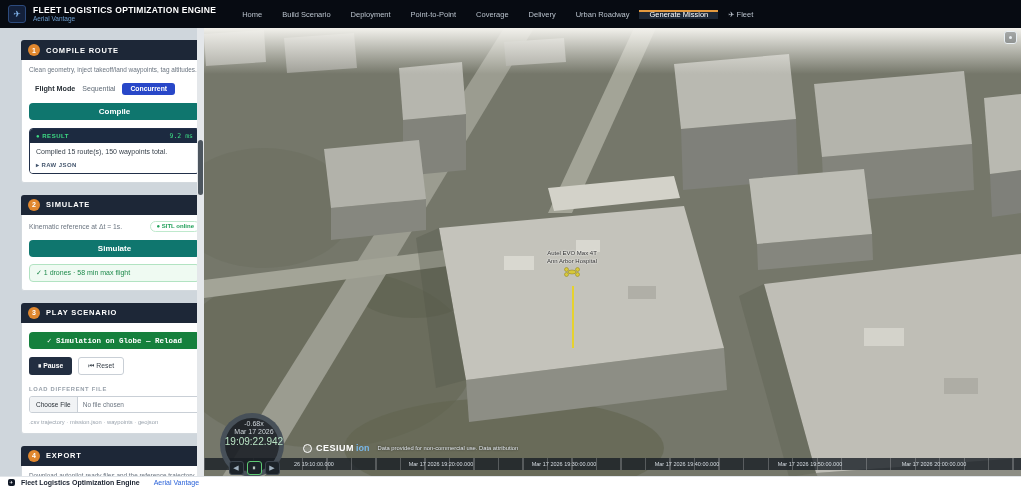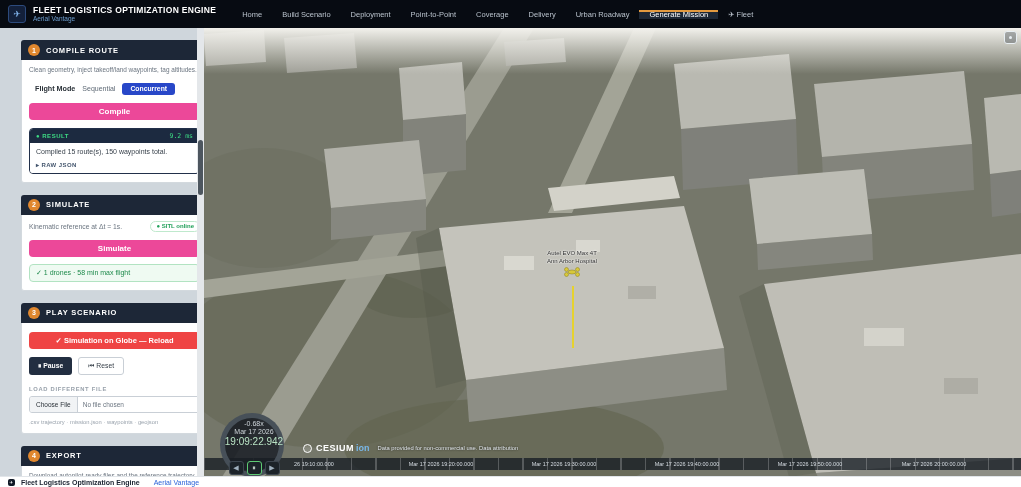--- a/index.html
+++ b/index.html
@@ -22,31 +22,31 @@
   .card-header{background:#1d2737;color:#fff;height:20px;display:flex;align-items:center;border-radius:3px 3px 0 0;padding:0 7px;gap:6px;}
   .step-badge{width:12px;height:12px;border-radius:50%;background:#e0872e;color:#fff;font-size:7px;font-weight:bold;display:flex;align-items:center;justify-content:center;flex:0 0 auto;}
   .card-title{font-size:7.5px;font-weight:bold;letter-spacing:.8px;}
   .card-body{background:#fff;border:1px solid #d3d9de;border-top:none;padding:6px 7px 8px;border-radius:0 0 3px 3px;}
   .desc{font-size:6.4px;color:#6b7580;line-height:1.35;white-space:nowrap;overflow:hidden;}
   .desc-wrap{font-size:6.8px;color:#6b7580;line-height:1.35;}
   .mode-row{display:flex;align-items:center;gap:7px;margin-top:8px;}
   .mode-label{font-size:7.2px;font-weight:bold;color:#2a3138;padding-left:6px;}
   .mode-seq{font-size:7px;color:#5f6a76;cursor:pointer;background:none;border:none;padding:0;font-family:inherit;}
   .mode-con{font-size:6.8px;font-weight:bold;color:#fff;background:#2847c8;padding:2.5px 8px;border-radius:3px;border:none;cursor:pointer;font-family:inherit;}
-  .btn-primary{margin-top:8px;width:100%;background:#ec4899;color:#fff;border:none;border-radius:4px;height:17px;font-size:8px;font-weight:bold;font-family:inherit;cursor:pointer;}
+  .btn-primary{margin-top:8px;width:100%;background:#0f766e;color:#fff;border:none;border-radius:4px;height:17px;font-size:8px;font-weight:bold;font-family:inherit;cursor:pointer;}
   .result-panel{margin-top:8px;border:1px solid #22304a;border-radius:4px;overflow:hidden;}
   .result-head{background:#1c2a40;height:14px;display:flex;align-items:center;justify-content:space-between;padding:0 6px;}
   .result-label{color:#3ddc84;font-size:6px;font-weight:bold;letter-spacing:.5px;}
   .result-time{color:#3ddc84;font-size:6.5px;font-family:"DejaVu Sans Mono",monospace;}
   .result-body{padding:5px 6px 4px;font-size:7px;color:#39424c;background:#fff;}
   .raw-json{display:block;background:#fff;border:none;padding:2px 6px 5px;font-size:6px;font-weight:bold;color:#44566e;letter-spacing:.4px;cursor:pointer;font-family:inherit;text-align:left;}
   .sim-row{display:flex;justify-content:space-between;align-items:center;gap:4px;}
   .badge-sitl{border:1px solid #bfe9cd;color:#22a05a;font-size:6px;font-weight:bold;border-radius:8px;padding:1.5px 5px;background:#fff;white-space:nowrap;}
   .status-ok{margin-top:7px;border:1px solid #b2e3c2;background:#effaf2;color:#1f8a4c;font-size:7px;padding:4px 6px;border-radius:4px;}
-  .btn-dark{margin-top:2px;width:100%;background:#ef4444;color:#fff;border:none;border-radius:4px;height:17px;font-size:7.5px;font-weight:bold;font-family:Liberation Sans, sans-serif;cursor:pointer;}
+  .btn-dark{margin-top:2px;width:100%;background:#15803d;color:#fff;border:none;border-radius:4px;height:17px;font-size:7.5px;font-weight:bold;font-family:Liberation Mono, monospace;cursor:pointer;}
   .play-row{display:flex;gap:6px;margin-top:8px;}
   .btn-pause{background:#222e41;color:#fff;border:none;border-radius:3px;font-size:6.8px;padding:4px 9px;font-weight:bold;font-family:inherit;cursor:pointer;}
   .btn-reset{background:#fff;color:#39424c;border:1px solid #c9cfd6;border-radius:3px;font-size:6.8px;padding:4px 9px;font-family:inherit;cursor:pointer;}
   .load-label{margin-top:11px;font-size:5.8px;font-weight:bold;color:#98a1ab;letter-spacing:.7px;}
   .file-row{margin-top:4px;border:1px solid #c9cfd6;border-radius:3px;display:flex;align-items:center;height:15px;overflow:hidden;background:#fff;}
   .choose-btn{background:#f1f3f5;border:none;border-right:1px solid #c9cfd6;height:100%;font-size:6.5px;padding:0 6px;color:#2a3138;font-family:inherit;cursor:pointer;}
   .no-file{font-size:6.5px;color:#6b7580;padding:0 5px;}
   .file-types{margin-top:6px;font-size:5.8px;color:#9aa3ad;white-space:nowrap;overflow:hidden;}
   .scroll-track{position:absolute;top:28px;bottom:10px;left:197px;width:7px;background:#e4e7ea;z-index:20;}
   .scroll-thumb{position:absolute;top:112px;left:1px;width:5px;height:55px;background:#4d565f;border-radius:3px;}

